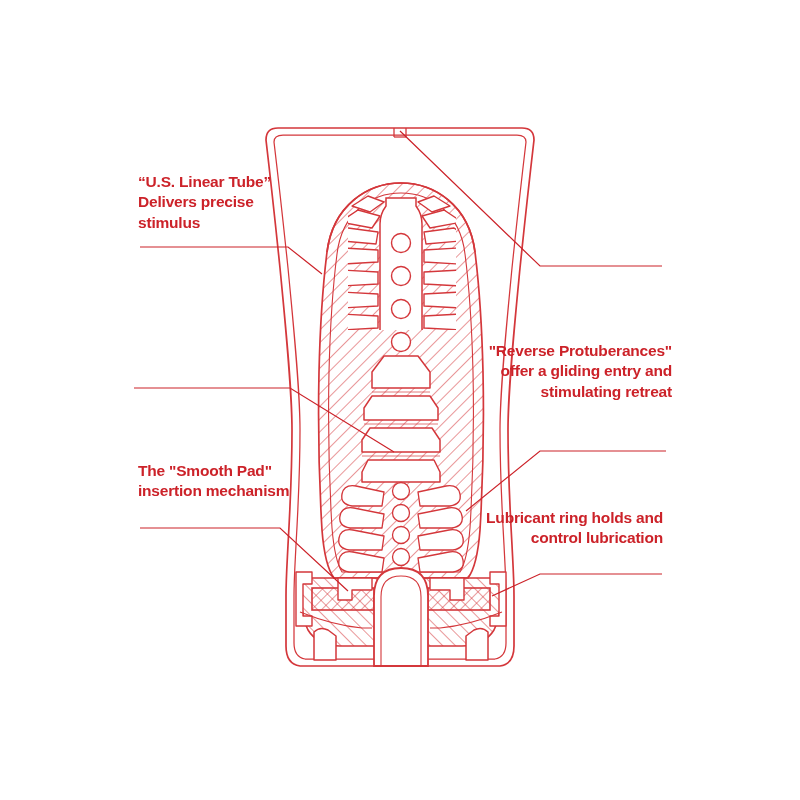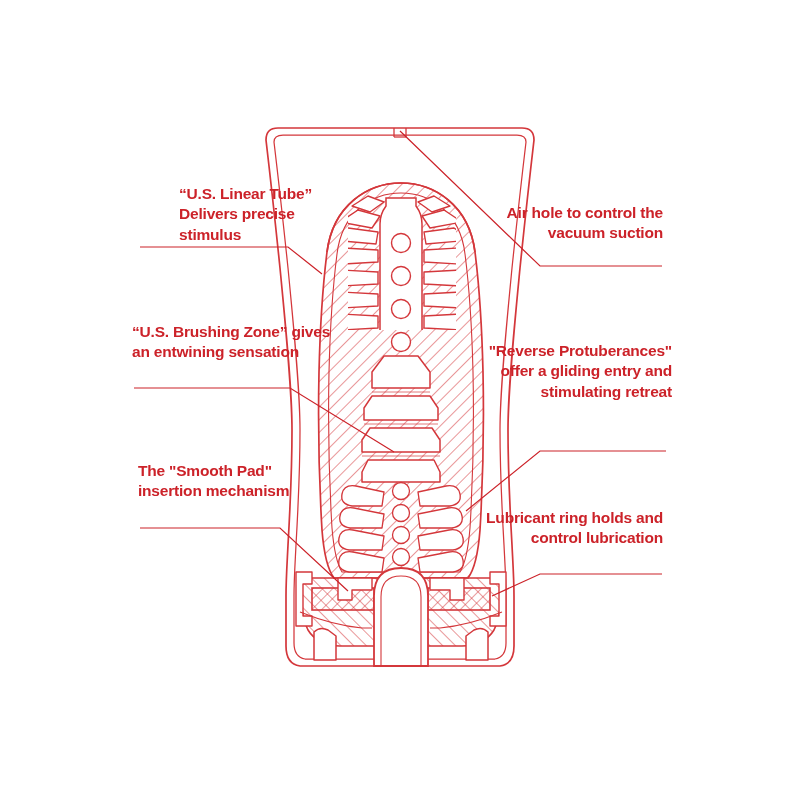--- a/index.html
+++ b/index.html
@@ -26,21 +26,21 @@
     position: absolute;
     color: #cc2229;
     font-weight: bold;
     font-size: 15.5px;
     line-height: 1.32;
     letter-spacing: -0.2px;
     white-space: pre-line;
   }
   .callout-left  { text-align: left; }
   .callout-right { text-align: right; }
-  #cl-linear    { left: 138px; top: 184px;  width: 180px; margin-left: 41px; }
+  #cl-linear    { left: 138px; top: 172px;  width: 180px; }
   #cl-brushing  { left: 132px; top: 322px;  width: 200px; }
   #cl-smooth    { left: 138px; top: 461px;  width: 180px; }
   #cl-airhole   { right: 137px; top: 203px; width: 190px; }
   #cl-reverse   { right: 128px; top: 341px; width: 200px; }
   #cl-lubricant { right: 137px; top: 508px; width: 190px; }
 </style>
 </head>
 <body>
 
 <div id="page">
@@ -259,23 +259,21 @@
       <path d="M134,388 L290,388 L394,452"></path>
       <path d="M140,528 L280,528 L348,591"></path>
       <path d="M400,131 L540,266 L662,266"></path>
       <path d="M466,511 L540,451 L666,451"></path>
       <path d="M492,596 L540,574 L662,574"></path>
     </g>
   </svg>
 
   <div class="callout callout-left" id="cl-linear">“U.S. Linear Tube” Delivers precise stimulus</div>
 
-  <div class="callout callout-left" id="cl-brushing">“U.S. Brushing Zone” gives an entwining sensation</div>
 
   <div class="callout callout-left" id="cl-smooth">The "Smooth Pad" insertion mechanism</div>
 
-  <div class="callout callout-right" id="cl-airhole">Air hole to control the vacuum suction</div>
 
   <div class="callout callout-right" id="cl-reverse">"Reverse Protuberances" offer a gliding entry and stimulating retreat</div>
 
   <div class="callout callout-right" id="cl-lubricant">Lubricant ring holds and control lubrication</div>
 
 </div>
 
 </body></html>

